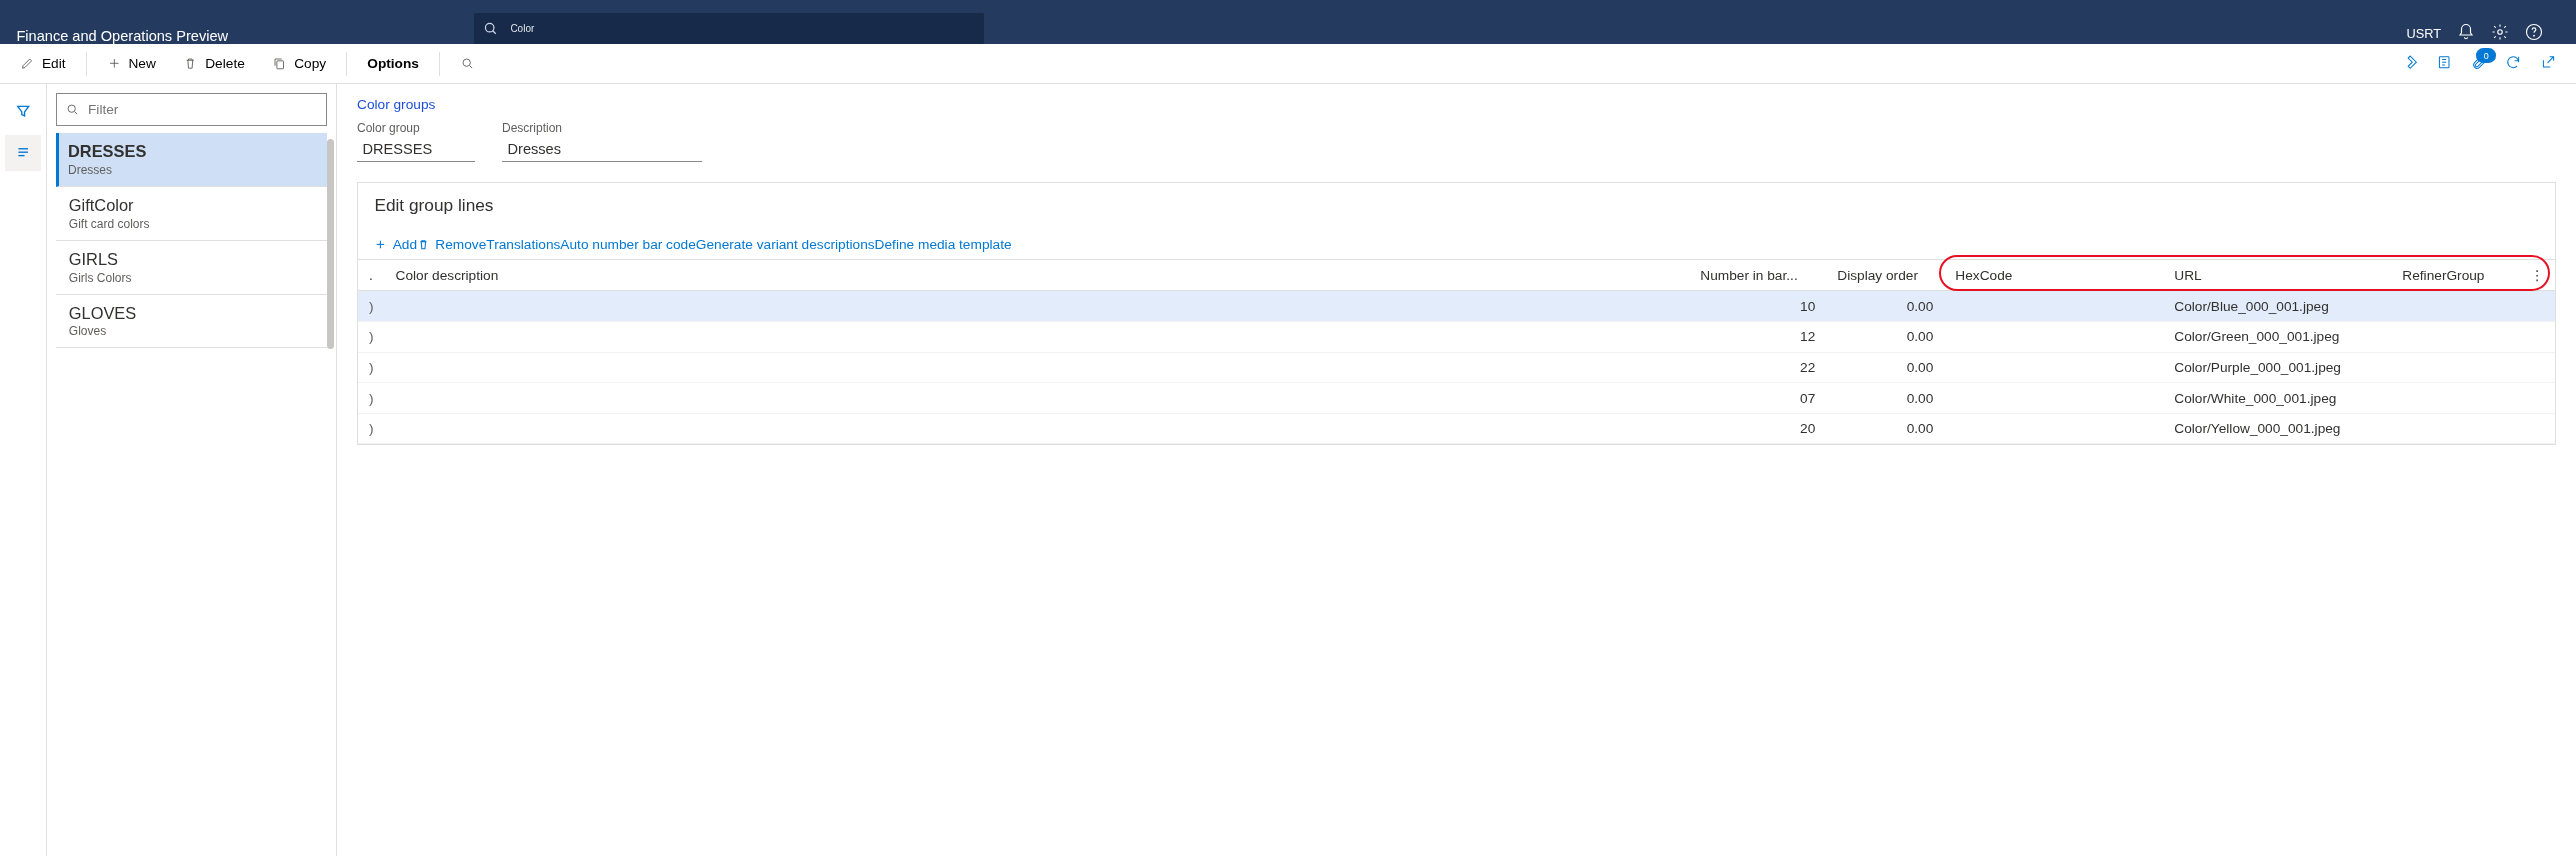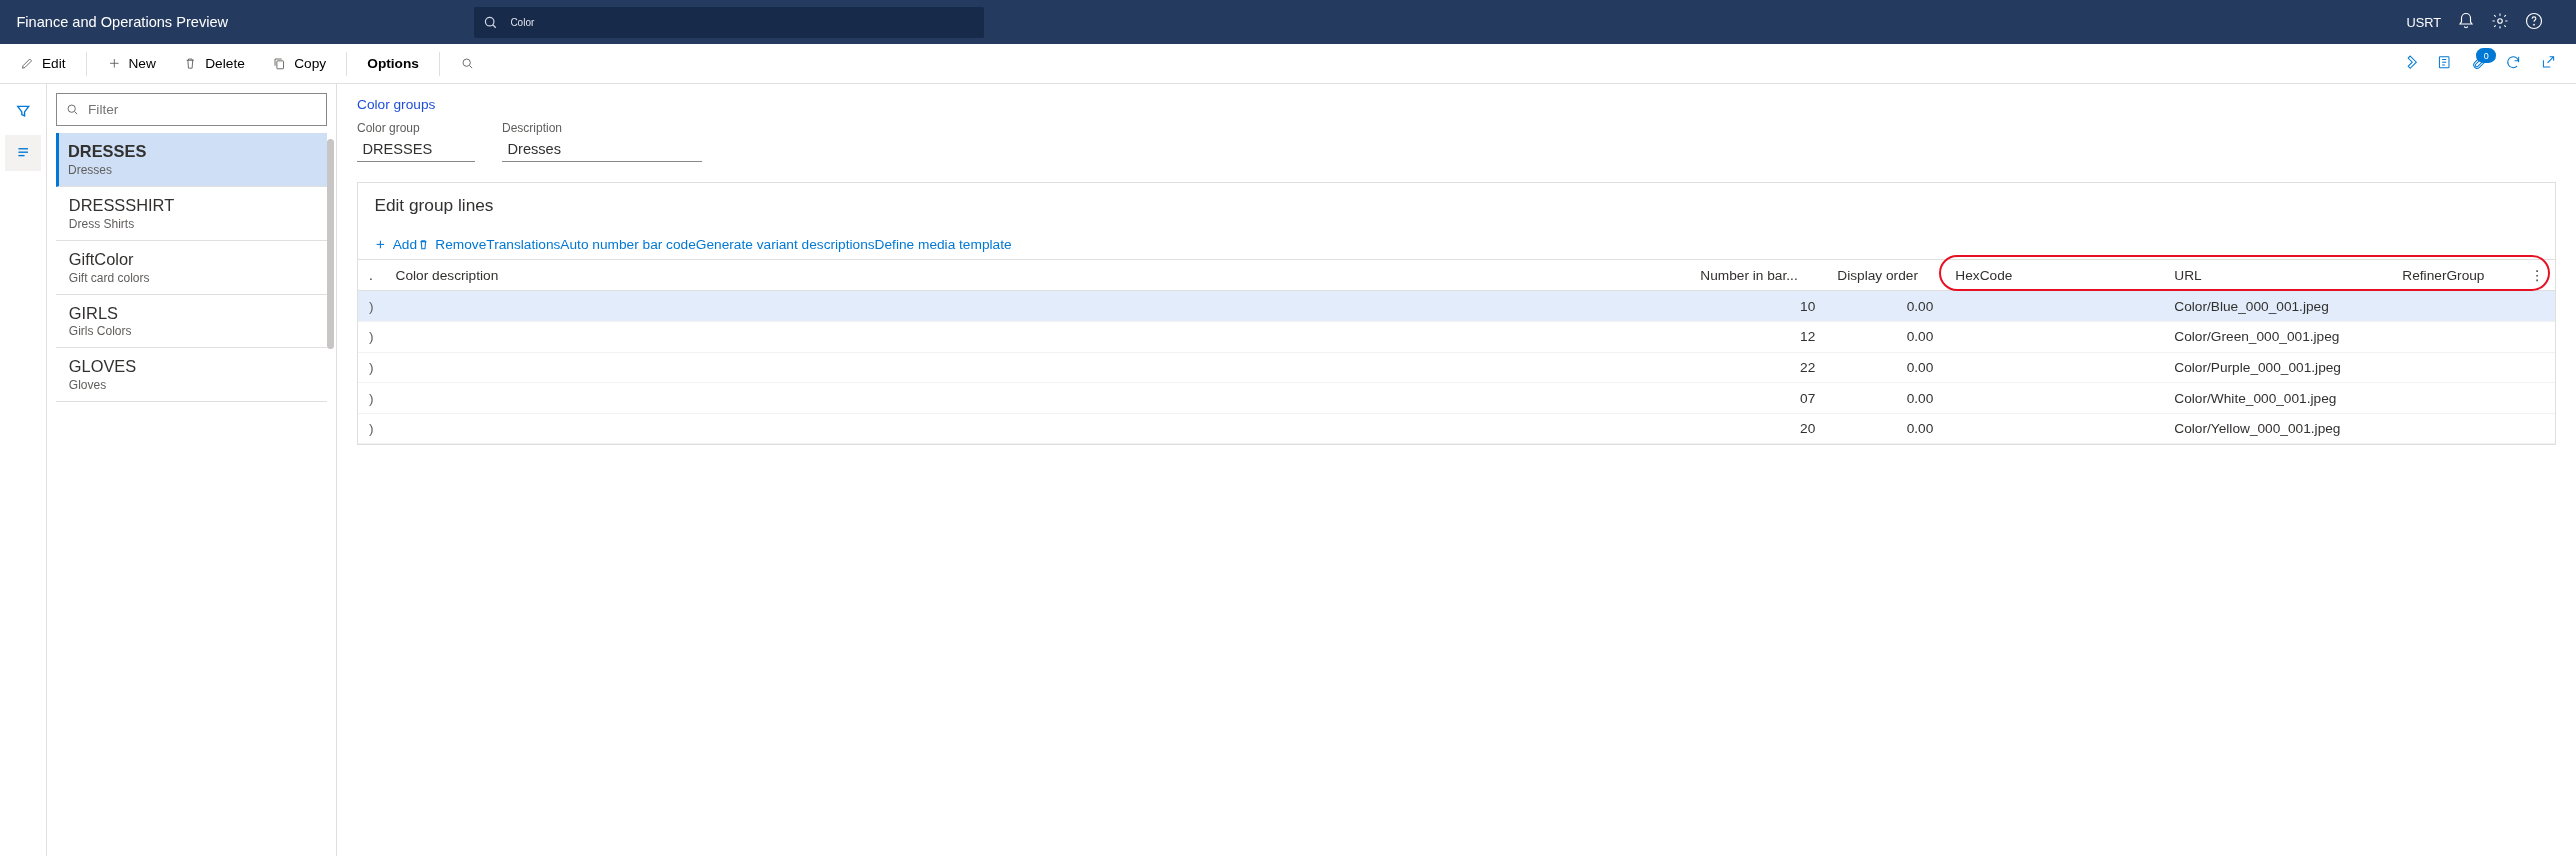--- a/index.html
+++ b/index.html
@@ -1,19 +1,19 @@
 <!DOCTYPE html>
 <html style="font-size:14.6px"><head>
 <meta charset="utf-8">
 <style>
   * { box-sizing: border-box; margin: 0; padding: 0; font-family: "Segoe UI", Arial, sans-serif; }
   body { background: #fff; color: #323130; overflow: hidden; }
 
   
-  .topnav { background: #243A5E; height: 44px; display: flex; align-items: center; color: #fff; }
+  .topnav { background: #243A5E; height: 44px; display: flex; align-items: flex-end; color: #fff; }
   .app-title { font-size: 14.6px; padding-left: 16.4px; flex: 0 0 474px; }
   .search-box { background: #172a49; height: 31px; width: 510px; display: flex; align-items: center; padding: 0 9px; border-radius: 1.8px; gap: 12.8px; }
   .search-box svg { width: 14.6px; height: 14.6px; stroke: #cfd6e4; }
   .search-box span { color: #e1e5ee; font-size: 10px; }
   .topnav-right { margin-left: auto; display: flex; align-items: center; gap: 16px; padding-right: 33px; }
   .user-label { font-size: 12.8px; }
   .top-icon svg { width: 18px; height: 18px; stroke: #fff; fill: none; }
 
   
   .actionbar { height: 40px; border-bottom: 0.9px solid #e1dfdd; display: flex; align-items: center; padding: 0 9px; gap: 5.5px; }
@@ -179,24 +179,20 @@
       <svg viewBox="0 0 24 24">
           <circle cx="11" cy="11" r="6" stroke-width="1.5"></circle>
           <line x1="16" y1="16" x2="20" y2="20" stroke-width="1.5"></line>
         </svg>
       <input class="filter-input" placeholder="Filter" style="">
     </div>
     <div id="nav-list">
         <div class="nav-item selected">
           <div class="code">DRESSES</div>
           <div class="desc">Dresses</div>
-        </div>
-        <div class="nav-item">
-          <div class="code">DRESSSHIRT</div>
-          <div class="desc">Dress Shirts</div>
         </div>
         <div class="nav-item">
           <div class="code">GiftColor</div>
           <div class="desc">Gift card colors</div>
         </div>
         <div class="nav-item">
           <div class="code">GIRLS</div>
           <div class="desc">Girls Colors</div>
         </div>
         <div class="nav-item">

